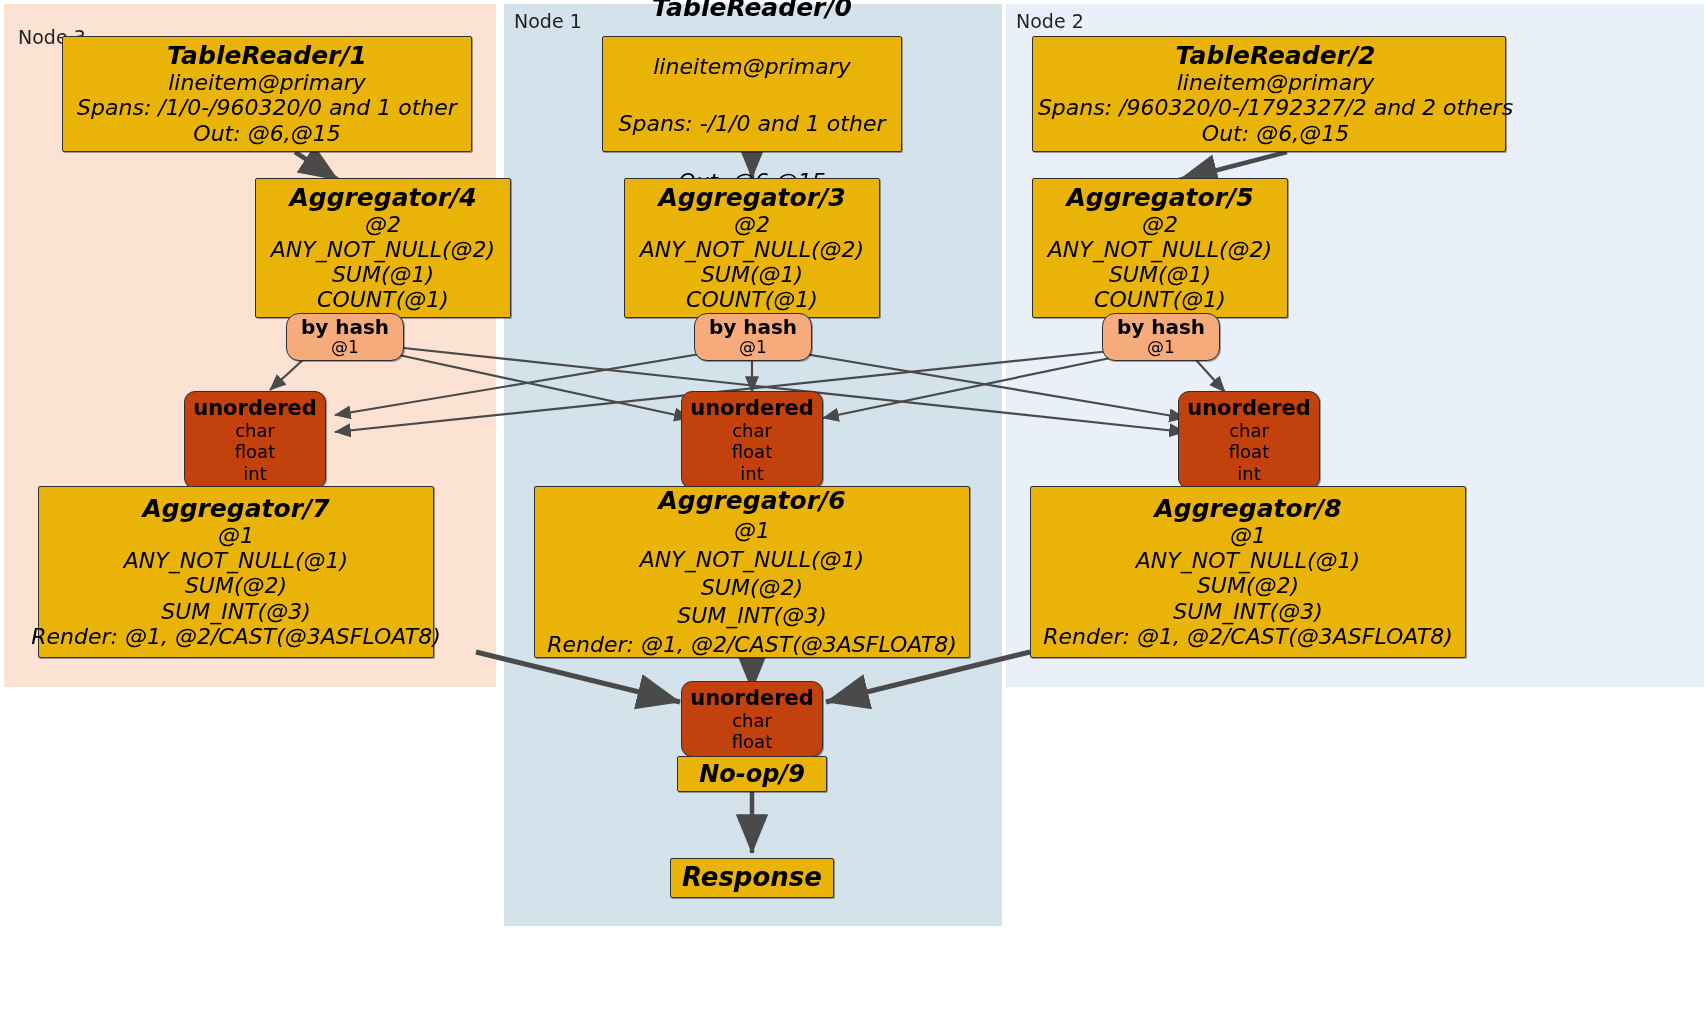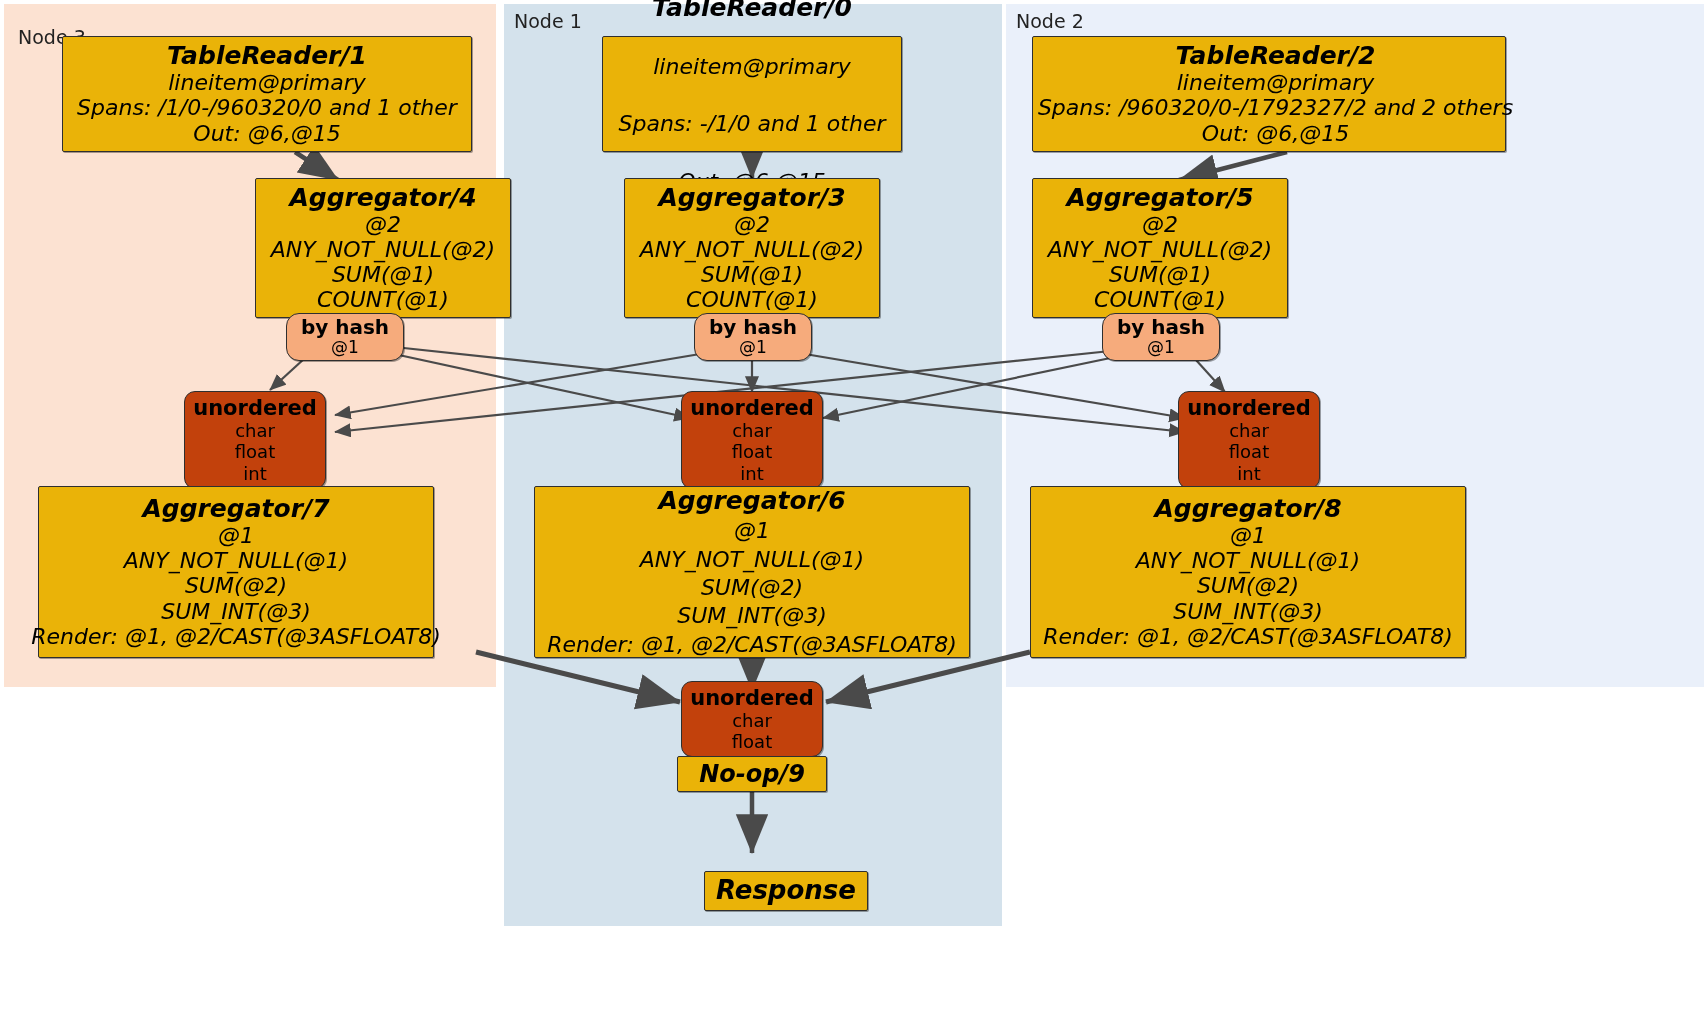--- a/index.html
+++ b/index.html
@@ -195,17 +195,17 @@
   <div class="node sync" style="left:681px;top:681px;width:142px;height:76px;">
     <div class="ttl">unordered</div>
     <div class="ln">char</div>
     <div class="ln">float</div>
   </div>
 
   <div class="node proc small" style="left:677px;top:756px;width:150px;height:36px;">
     <div class="ttl">No-op/9</div>
   </div>
 
-  <div class="node proc resp" style="left:704px;top:858px;width:164px;height:40px;margin-top:13px;">
+  <div class="node proc resp" style="left:670px;top:858px;width:164px;height:40px;">
     <div class="ttl">Response</div>
   </div>
 
 </div>
 
 </body></html>

